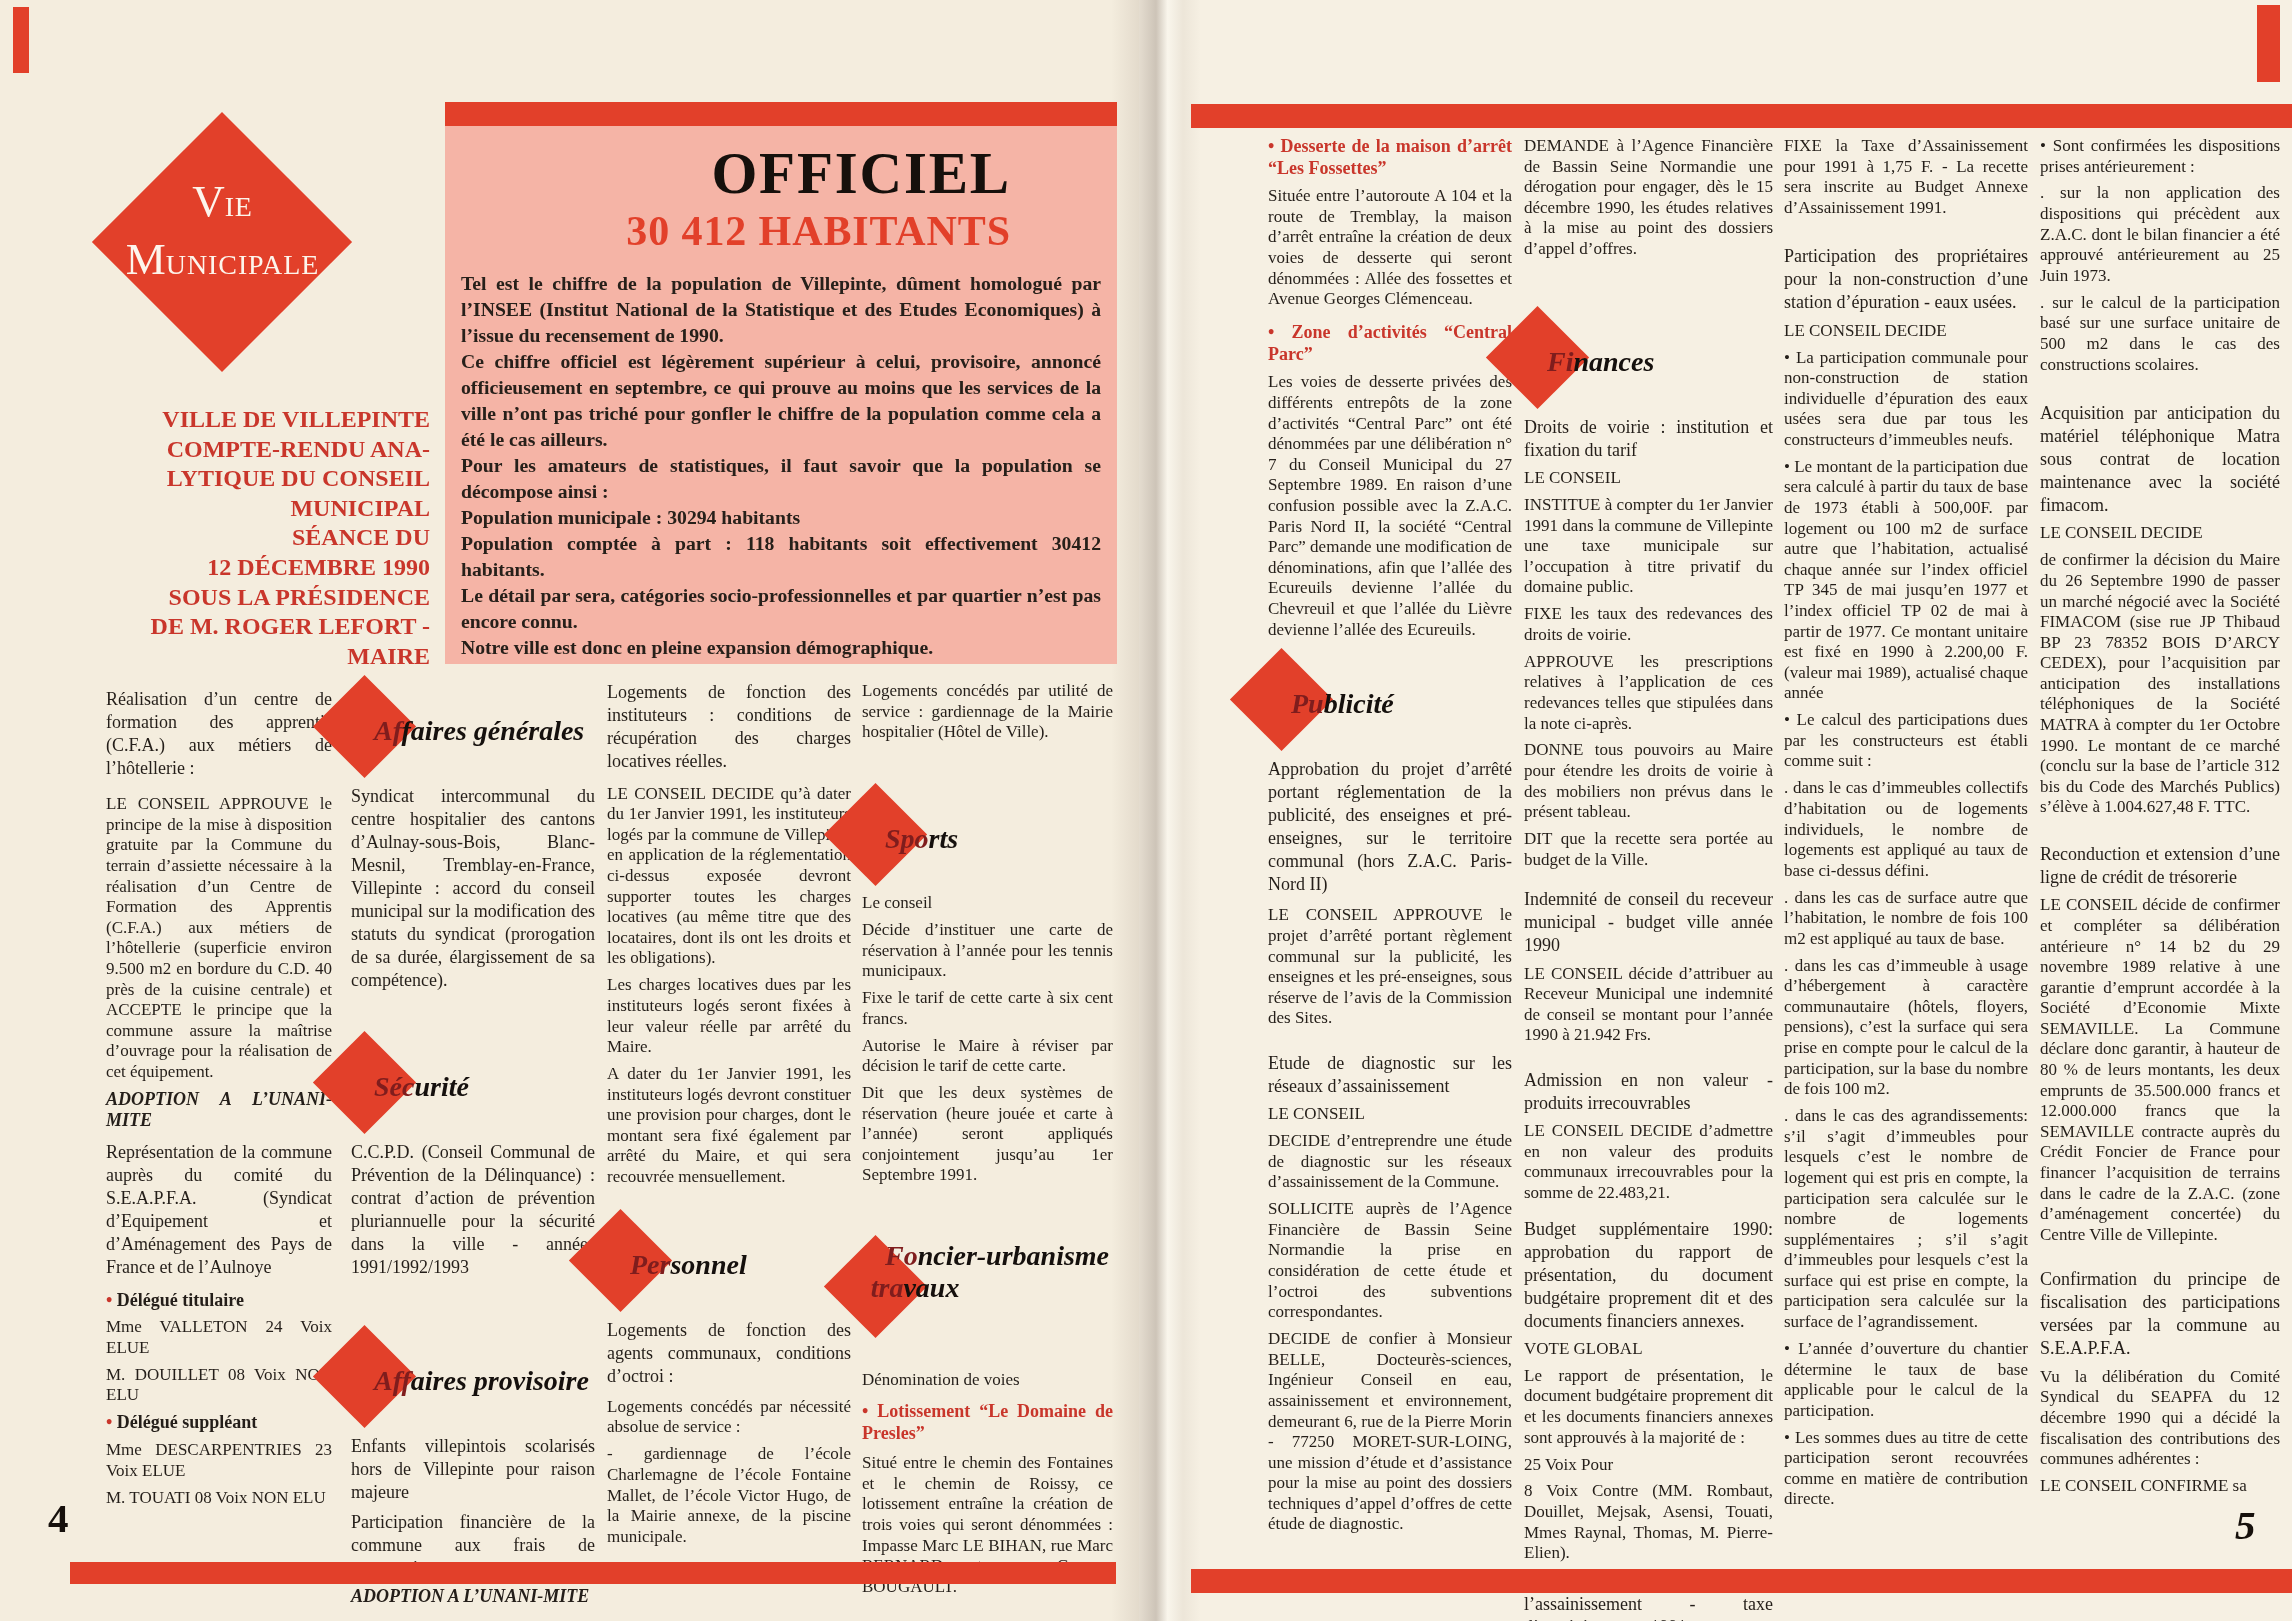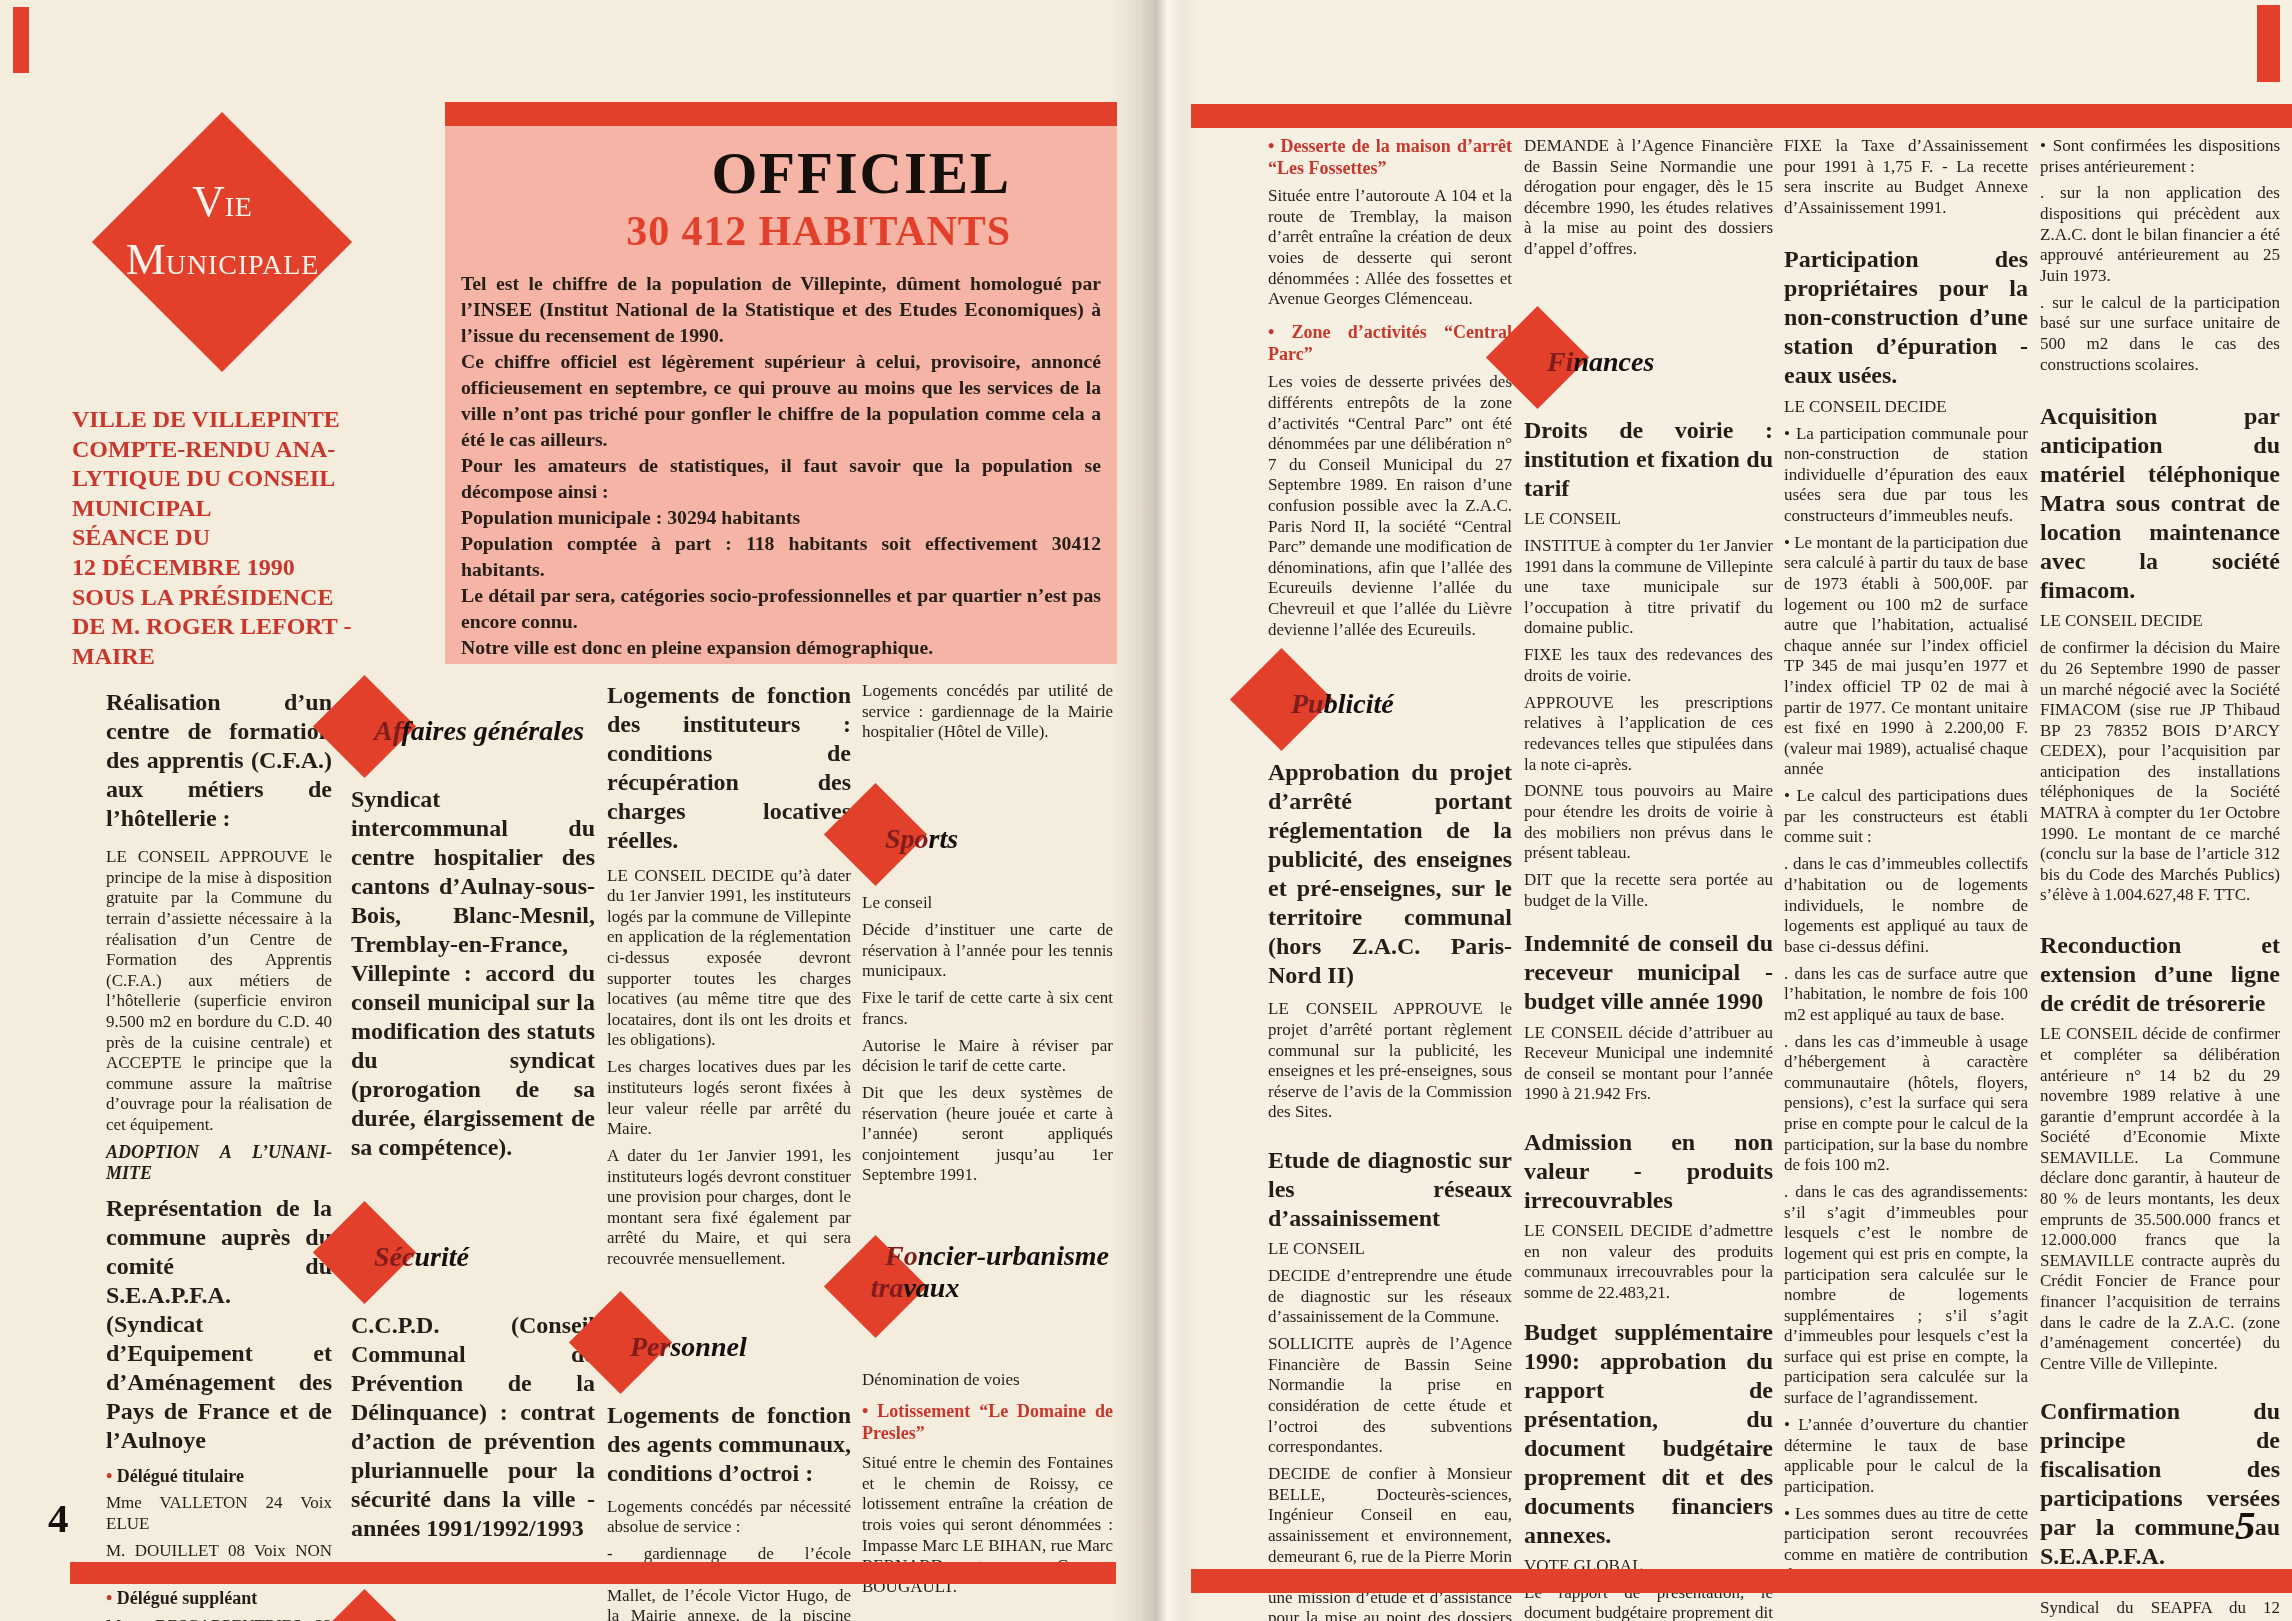--- a/index.html
+++ b/index.html
@@ -17,21 +17,21 @@
   .tick-left{left:12.5px;top:7.2px;width:16px;height:66px;}
   .tick-right{left:2257px;top:5.4px;width:23px;height:77px;}
 
   
   .logo-diamond{position:absolute;left:130px;top:150px;width:184px;height:184px;background:#e2402a;transform:rotate(45deg);}
   .logo-text{position:absolute;left:106px;top:177px;width:233px;text-align:center;color:#fdf5ec;}
   .logo-line{line-height:48px;white-space:nowrap;}
   .logo-big{font-size:45px;}
   .logo-small{font-size:28px;letter-spacing:0.9px;}
 
-  .masthead{position:absolute;left:72px;top:405px;width:358px;
+  .masthead{position:absolute;left:72px;top:405px;width:358px;text-align:right;
     color:#c9362b;font-weight:bold;font-size:24px;line-height:29.6px;white-space:pre-line;}
 
   
   .bar{position:absolute;background:#e2402a;}
   .bar-top-left{left:445px;top:102px;width:672px;height:24px;}
   .bar-top-right{left:1191px;top:104px;width:1102px;height:24px;}
   .bar-bottom-left{left:70px;top:1562px;width:1046px;height:22.4px;}
   .bar-bottom-right{left:1191px;top:1569px;width:1102px;height:24px;}
 
   
@@ -45,21 +45,21 @@
   .col{position:absolute;font-size:17px;line-height:20.6px;}
   .c0{left:106px;top:688px;width:226px;}
   .c1{left:351px;top:688px;width:244px;}
   .c2{left:607px;top:681px;width:244px;}
   .c3{left:862px;top:681px;width:251px;}
   .c4{left:1268px;top:136px;width:244px;}
   .c5{left:1524px;top:136px;width:249px;}
   .c6{left:1784px;top:136px;width:244px;}
   .c7{left:2040px;top:136px;width:240px;}
   .blk{margin:0 0 6.3px;text-align:justify;}
-  .blk.h{font-weight:bold;font-size:24px;line-height:29px;margin-top:8px;}
+  .blk.h{font-weight:normal;font-size:18px;line-height:23px;margin-top:8px;}
   .blk.i{font-weight:bold;font-style:italic;font-size:18px;line-height:21.5px;}
   .blk.rh{color:#c9362b;font-weight:bold;font-size:18px;line-height:21.5px;margin-top:8px;}
   .blk.bh{font-weight:bold;font-size:18px;line-height:21.5px;}
   .bullet{color:#c9362b;}
 
   
   .dia{position:relative;height:79px;margin:23px 0 14.3px;}
   .dia-shape{position:absolute;left:-23px;top:-1.8px;width:73px;height:73px;background:#e2402a;transform:rotate(45deg);}
   .dia-title{position:absolute;left:23px;top:23px;font-style:italic;font-weight:bold;
     font-size:28px;line-height:32px;white-space:nowrap;}

